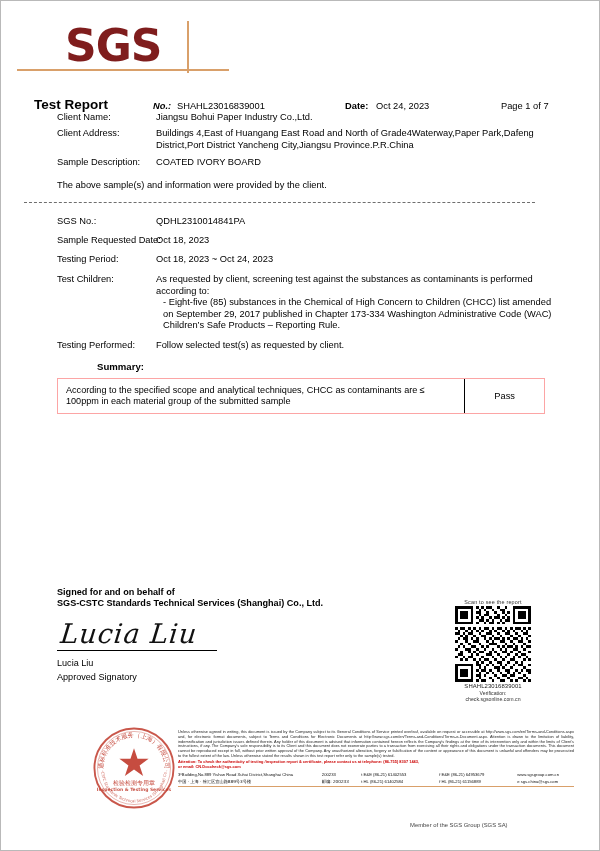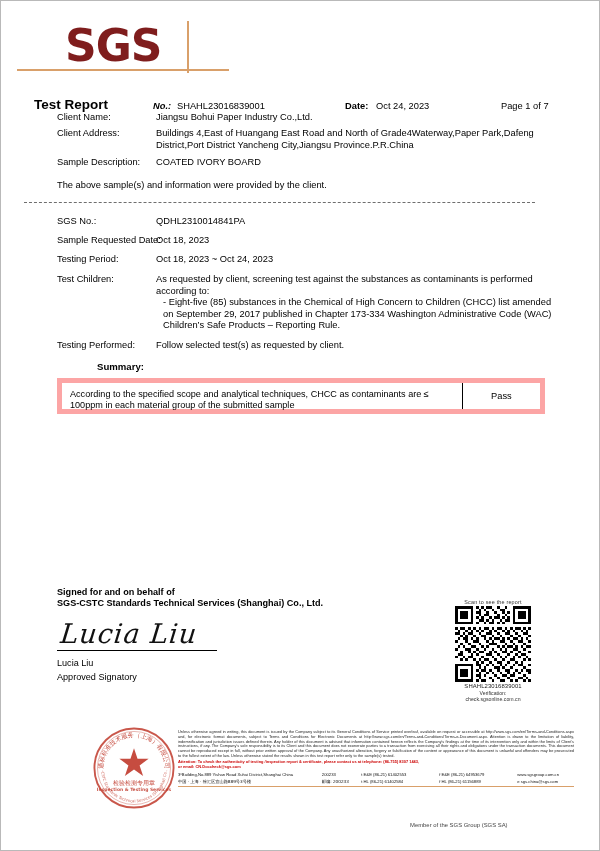--- a/index.html
+++ b/index.html
@@ -67,21 +67,21 @@
   .treq { position:absolute; left:33px; top:273px; width:534px; }
   .treq .flabel { top:0; }
   .treq-body { position:absolute; left:122px; top:0; width:400px; font-size:9.3px; line-height:11.6px; }
   .treq-body .ind { padding-left:7px; }
 
   
   .sum-title { position:absolute; left:56px; top:360px; font-size:9.6px; font-weight:bold;margin-left:40px; }
   .sum-box {
     position:absolute; left:56px; top:377px;
     width:488px; height:36px;
-    border:5px solid #fca5a5;
+    border:1px solid #fca5a5;
     display:flex;
   }
   .sum-left {
     flex:1 1 auto; border-right:1px solid #000;
     padding:6px 8px; font-size:9.1px; line-height:11.4px;
   }
   .sum-right {
     width:118px; display:flex; align-items:center; justify-content:center;
     font-size:9.3px;
   }

